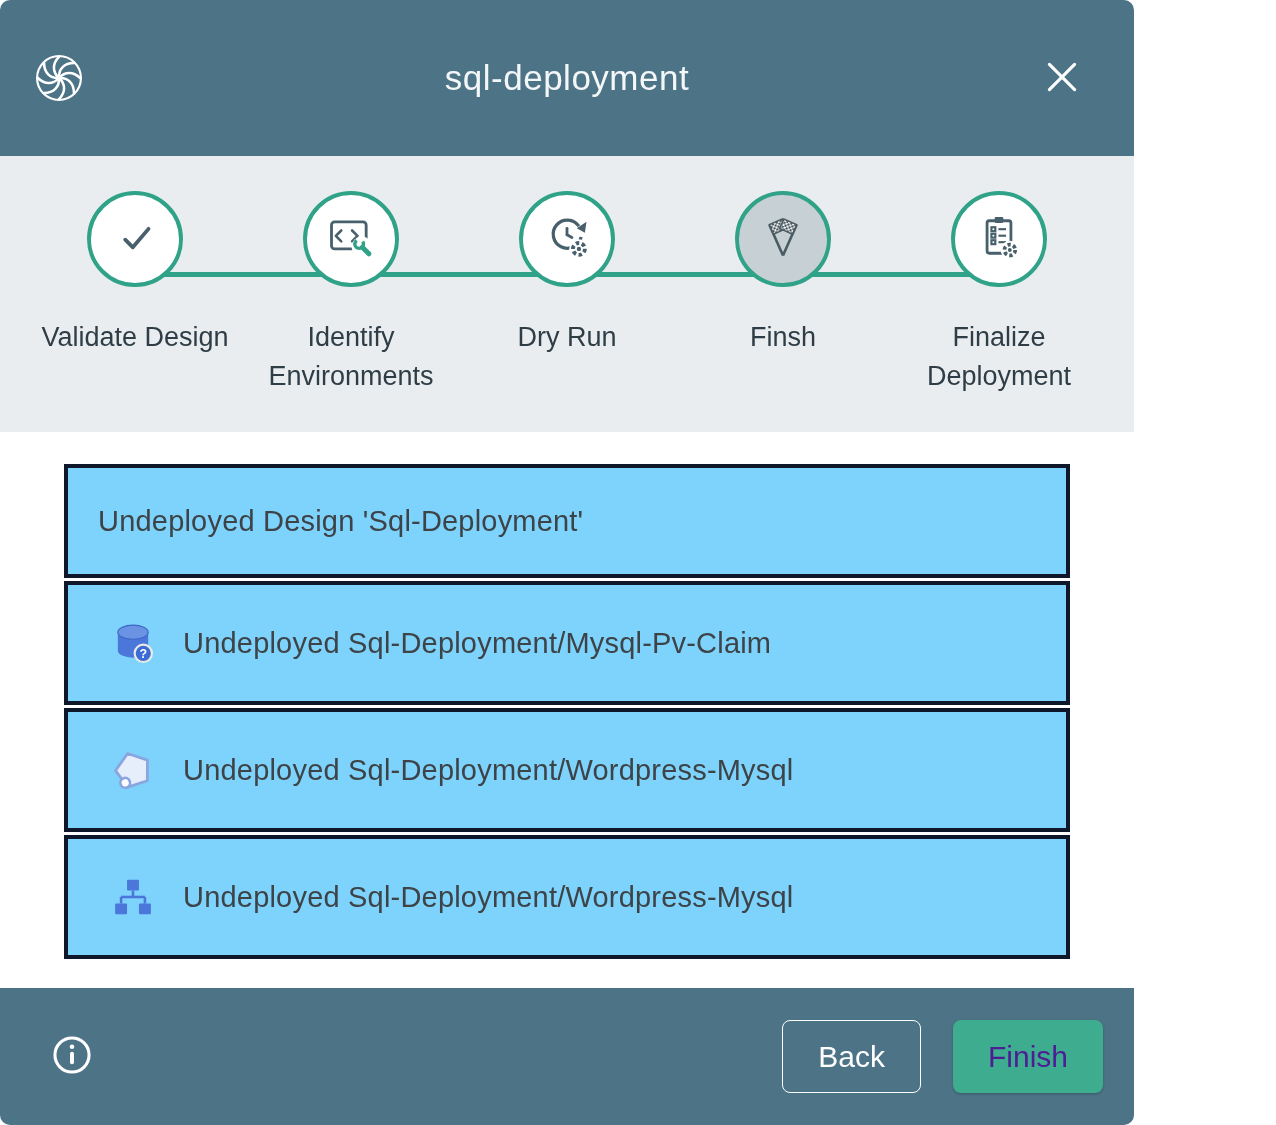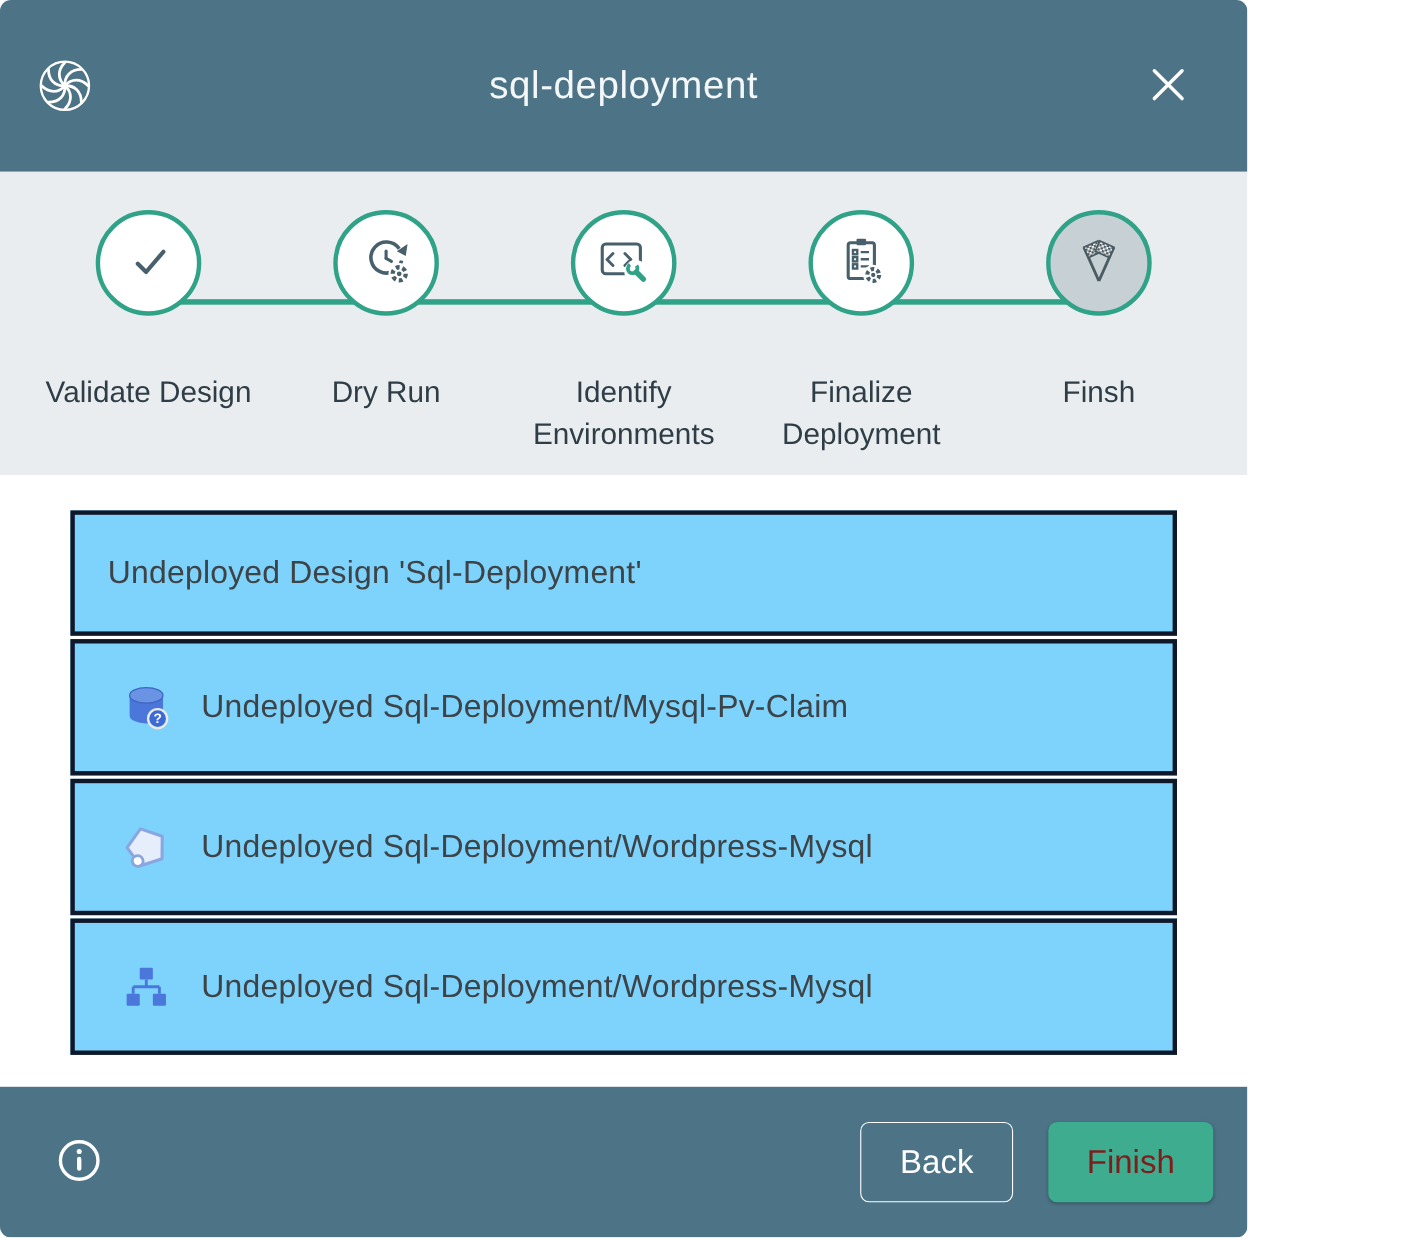--- a/index.html
+++ b/index.html
@@ -14,37 +14,37 @@
   .title { position:absolute; left:0; right:0; text-align:center; color:#f4f7f8; font-size:35px; font-weight:500; letter-spacing:0.5px; }
   .close-btn { position:absolute; right:48px; top:50%; transform:translateY(-50%); background:none; border:none; width:48px; height:48px; display:flex; align-items:center; justify-content:center; }
 
   
   .stepper { flex:0 0 276px; background:#e9edf0; display:flex; justify-content:center; padding-top:35px; }
   .steps { display:flex; position:relative; }
   .steps::before { content:""; position:absolute; top:81px; left:108px; right:108px; height:5px; background:#2fa287; }
   .step { width:216px; display:flex; flex-direction:column; align-items:center; position:relative; }
   .step-circle { width:96px; height:96px; border-radius:50%; border:4px solid #2fa287; background:#fff; display:flex; align-items:center; justify-content:center; position:relative; z-index:1; }
   .step.current .step-circle { background:#c7d0d5; }
-  .step-label { margin-top:50px; font-size:27px; line-height:1.45; color:#2f3e46; text-align:center; max-width:210px; }
+  .step-label { margin-top:31px; font-size:27px; line-height:1.45; color:#2f3e46; text-align:center; max-width:210px; }
 
   
   .content { flex:1 1 auto; background:#fff; padding:32px 64px 0 64px; }
   .row { background:#7dd3fc; border:4px solid #0f172a; margin-bottom:3px; display:flex; align-items:center; }
   .row-plain { height:114px; padding-left:30px; }
   .row-item { height:124px; padding-left:36px; }
   .row-icon { width:58px; height:58px; flex:0 0 58px; margin-right:21px; display:flex; align-items:center; justify-content:center; }
   .row-text { font-size:29px; color:#3d4347; letter-spacing:0.2px; }
 
   
   .footer { flex:0 0 137px; background:#4d7387; display:flex; align-items:center; justify-content:space-between; padding:0 31px 0 48px;gap:22px; }
   .info-btn { background:none; border:none; width:48px; height:48px; display:flex; align-items:center; justify-content:center; }
   .footer-actions { display:flex; align-items:center; gap:32px; }
   .btn { height:73px; border-radius:8px; font-size:30px; padding:0 35px; }
   .btn-back { background:transparent; border:1px solid #ffffff; color:#ffffff; }
-  .btn-finish { background:#3eac8e; border:none; color:#7f1d1d; box-shadow:0 1px 3px rgba(0,0,0,0.25); }
+  .btn-finish { background:#3eac8e; border:none; color:#4c1d95; box-shadow:0 1px 3px rgba(0,0,0,0.25); }
 </style>
 </head>
 <body>
 
 <div class="modal">
 
   <header class="header">
     <span class="logo">
       <svg viewBox="0 0 64 64" width="54" height="54">
         <g fill="none" stroke="#ffffff" stroke-width="3" stroke-linecap="round">
@@ -86,74 +86,51 @@
             </svg>
           </span>
         </div>
         <div class="step-label">Validate Design</div>
       </div>
 
       <div class="step">
         <div class="step-circle">
           <span>
             <svg viewBox="0 0 48 48" width="52" height="52">
+              <rect x="6" y="10" width="32" height="25" rx="3" fill="none" stroke="#47606c" stroke-width="2.6"></rect>
+              <g fill="none" stroke="#47606c" stroke-width="2.4" stroke-linecap="round" stroke-linejoin="round">
+                <path d="M15 18 l-5 5 5 5"></path>
+                <path d="M25 18 l5 5 -5 5"></path>
+              </g>
+              <circle cx="34" cy="33" r="9.5" fill="#ffffff"></circle>
+              <circle cx="31.5" cy="30.5" r="4" fill="none" stroke="#2fa287" stroke-width="3.2" stroke-dasharray="16 6"></circle>
+              <line x1="34.5" y1="33.5" x2="40.5" y2="39.5" stroke="#2fa287" stroke-width="4.5" stroke-linecap="round"></line>
+            </svg>
+          </span>
+        </div>
+        <div class="step-label">Identify Environments</div>
+      </div>
+
+      <div class="step">
+        <div class="step-circle">
+          <span>
+            <svg viewBox="0 0 48 48" width="52" height="52">
               <path d="M35 14 A13 13 0 1 0 37 24" fill="none" stroke="#47606c" stroke-width="3"></path>
               <path d="M33 16 L42 10 L40.5 20 Z" fill="#47606c"></path>
               <g stroke="#47606c" stroke-width="2.6" stroke-linecap="round">
                 <line x1="24" y1="22" x2="24" y2="16"></line>
                 <line x1="24" y1="22" x2="28.5" y2="24.5"></line>
               </g>
               <circle cx="35" cy="35" r="9" fill="#ffffff"></circle>
               <circle cx="35" cy="35" r="5.5" fill="none" stroke="#47606c" stroke-width="3.6" stroke-dasharray="3.2 2.4"></circle>
               <circle cx="35" cy="35" r="2" fill="#47606c"></circle>
             </svg>
           </span>
         </div>
         <div class="step-label">Dry Run</div>
-      </div>
-
-      <div class="step">
-        <div class="step-circle">
-          <span>
-            <svg viewBox="0 0 48 48" width="52" height="52">
-              <rect x="6" y="10" width="32" height="25" rx="3" fill="none" stroke="#47606c" stroke-width="2.6"></rect>
-              <g fill="none" stroke="#47606c" stroke-width="2.4" stroke-linecap="round" stroke-linejoin="round">
-                <path d="M15 18 l-5 5 5 5"></path>
-                <path d="M25 18 l5 5 -5 5"></path>
-              </g>
-              <circle cx="34" cy="33" r="9.5" fill="#ffffff"></circle>
-              <circle cx="31.5" cy="30.5" r="4" fill="none" stroke="#2fa287" stroke-width="3.2" stroke-dasharray="16 6"></circle>
-              <line x1="34.5" y1="33.5" x2="40.5" y2="39.5" stroke="#2fa287" stroke-width="4.5" stroke-linecap="round"></line>
-            </svg>
-          </span>
-        </div>
-        <div class="step-label">Identify Environments</div>
-      </div>
-
-      <div class="step">
-        <div class="step-circle">
-          <span>
-            <svg viewBox="0 0 48 48" width="52" height="52">
-              <rect x="13" y="9" width="22" height="30" rx="2" fill="none" stroke="#47606c" stroke-width="2.6"></rect>
-              <rect x="20" y="5.5" width="8" height="5.5" rx="1" fill="#47606c"></rect>
-              <g fill="none" stroke="#47606c" stroke-width="2">
-                <rect x="17" y="15" width="3.6" height="3.6"></rect>
-                <rect x="17" y="21" width="3.6" height="3.6"></rect>
-                <rect x="17" y="27" width="3.6" height="3.6"></rect>
-                <line x1="23.5" y1="16.8" x2="30.5" y2="16.8"></line>
-                <line x1="23.5" y1="22.8" x2="30.5" y2="22.8"></line>
-                <line x1="23.5" y1="28.8" x2="30.5" y2="28.8"></line>
-              </g>
-              <circle cx="34" cy="36" r="8.5" fill="#ffffff"></circle>
-              <circle cx="34" cy="36" r="5" fill="none" stroke="#47606c" stroke-width="3.4" stroke-dasharray="3 2.2"></circle>
-              <circle cx="34" cy="36" r="1.8" fill="#47606c"></circle>
-            </svg>
-          </span>
-        </div>
-        <div class="step-label">Finalize Deployment</div>
       </div>
 
       <div class="step current">
         <div class="step-circle">
           <span>
             <svg viewBox="0 0 48 48" width="52" height="52">
               <defs>
                 <pattern id="chkpat" width="4" height="4" patternUnits="userSpaceOnUse">
                   <rect width="4" height="4" fill="#f2f2f2"></rect>
                   <rect width="2" height="2" fill="#4a5b63"></rect>
@@ -167,20 +144,43 @@
               <g transform="rotate(24 24 41)">
                 <line x1="24" y1="41" x2="24" y2="10" stroke="#4a5b63" stroke-width="2.4"></line>
                 <rect x="11" y="10" width="13" height="9.5" fill="url(#chkpat)" stroke="#4a5b63" stroke-width="1.4"></rect>
               </g>
             </svg>
           </span>
         </div>
         <div class="step-label">Finsh</div>
       </div>
 
+      <div class="step">
+        <div class="step-circle">
+          <span>
+            <svg viewBox="0 0 48 48" width="52" height="52">
+              <rect x="13" y="9" width="22" height="30" rx="2" fill="none" stroke="#47606c" stroke-width="2.6"></rect>
+              <rect x="20" y="5.5" width="8" height="5.5" rx="1" fill="#47606c"></rect>
+              <g fill="none" stroke="#47606c" stroke-width="2">
+                <rect x="17" y="15" width="3.6" height="3.6"></rect>
+                <rect x="17" y="21" width="3.6" height="3.6"></rect>
+                <rect x="17" y="27" width="3.6" height="3.6"></rect>
+                <line x1="23.5" y1="16.8" x2="30.5" y2="16.8"></line>
+                <line x1="23.5" y1="22.8" x2="30.5" y2="22.8"></line>
+                <line x1="23.5" y1="28.8" x2="30.5" y2="28.8"></line>
+              </g>
+              <circle cx="34" cy="36" r="8.5" fill="#ffffff"></circle>
+              <circle cx="34" cy="36" r="5" fill="none" stroke="#47606c" stroke-width="3.4" stroke-dasharray="3 2.2"></circle>
+              <circle cx="34" cy="36" r="1.8" fill="#47606c"></circle>
+            </svg>
+          </span>
+        </div>
+        <div class="step-label">Finalize Deployment</div>
+      </div>
+
     </div>
   </section>
 
   <main class="content">
 
     <div class="row row-plain">
       <span class="row-text">Undeployed Design 'Sql-Deployment'</span>
     </div>
 
     <div class="row row-item">

